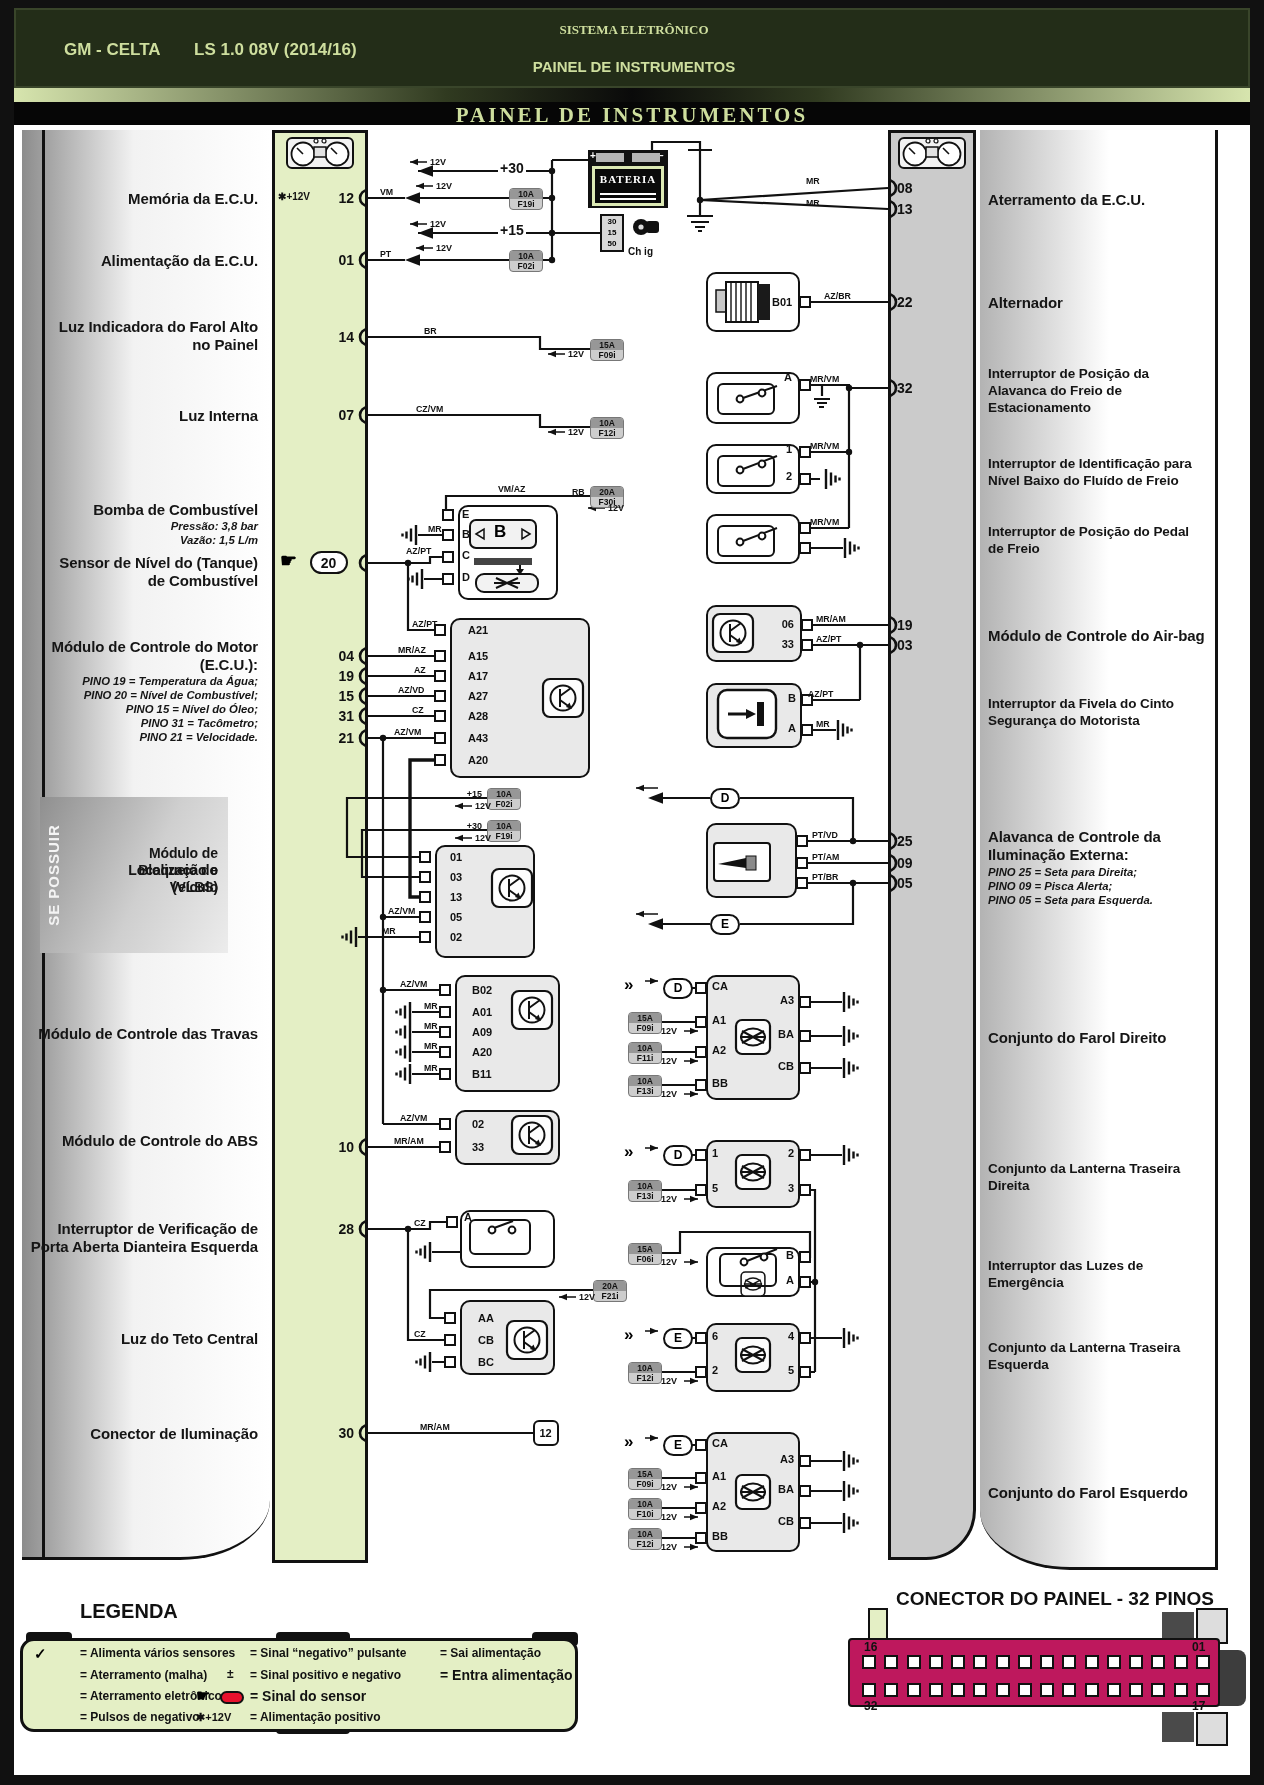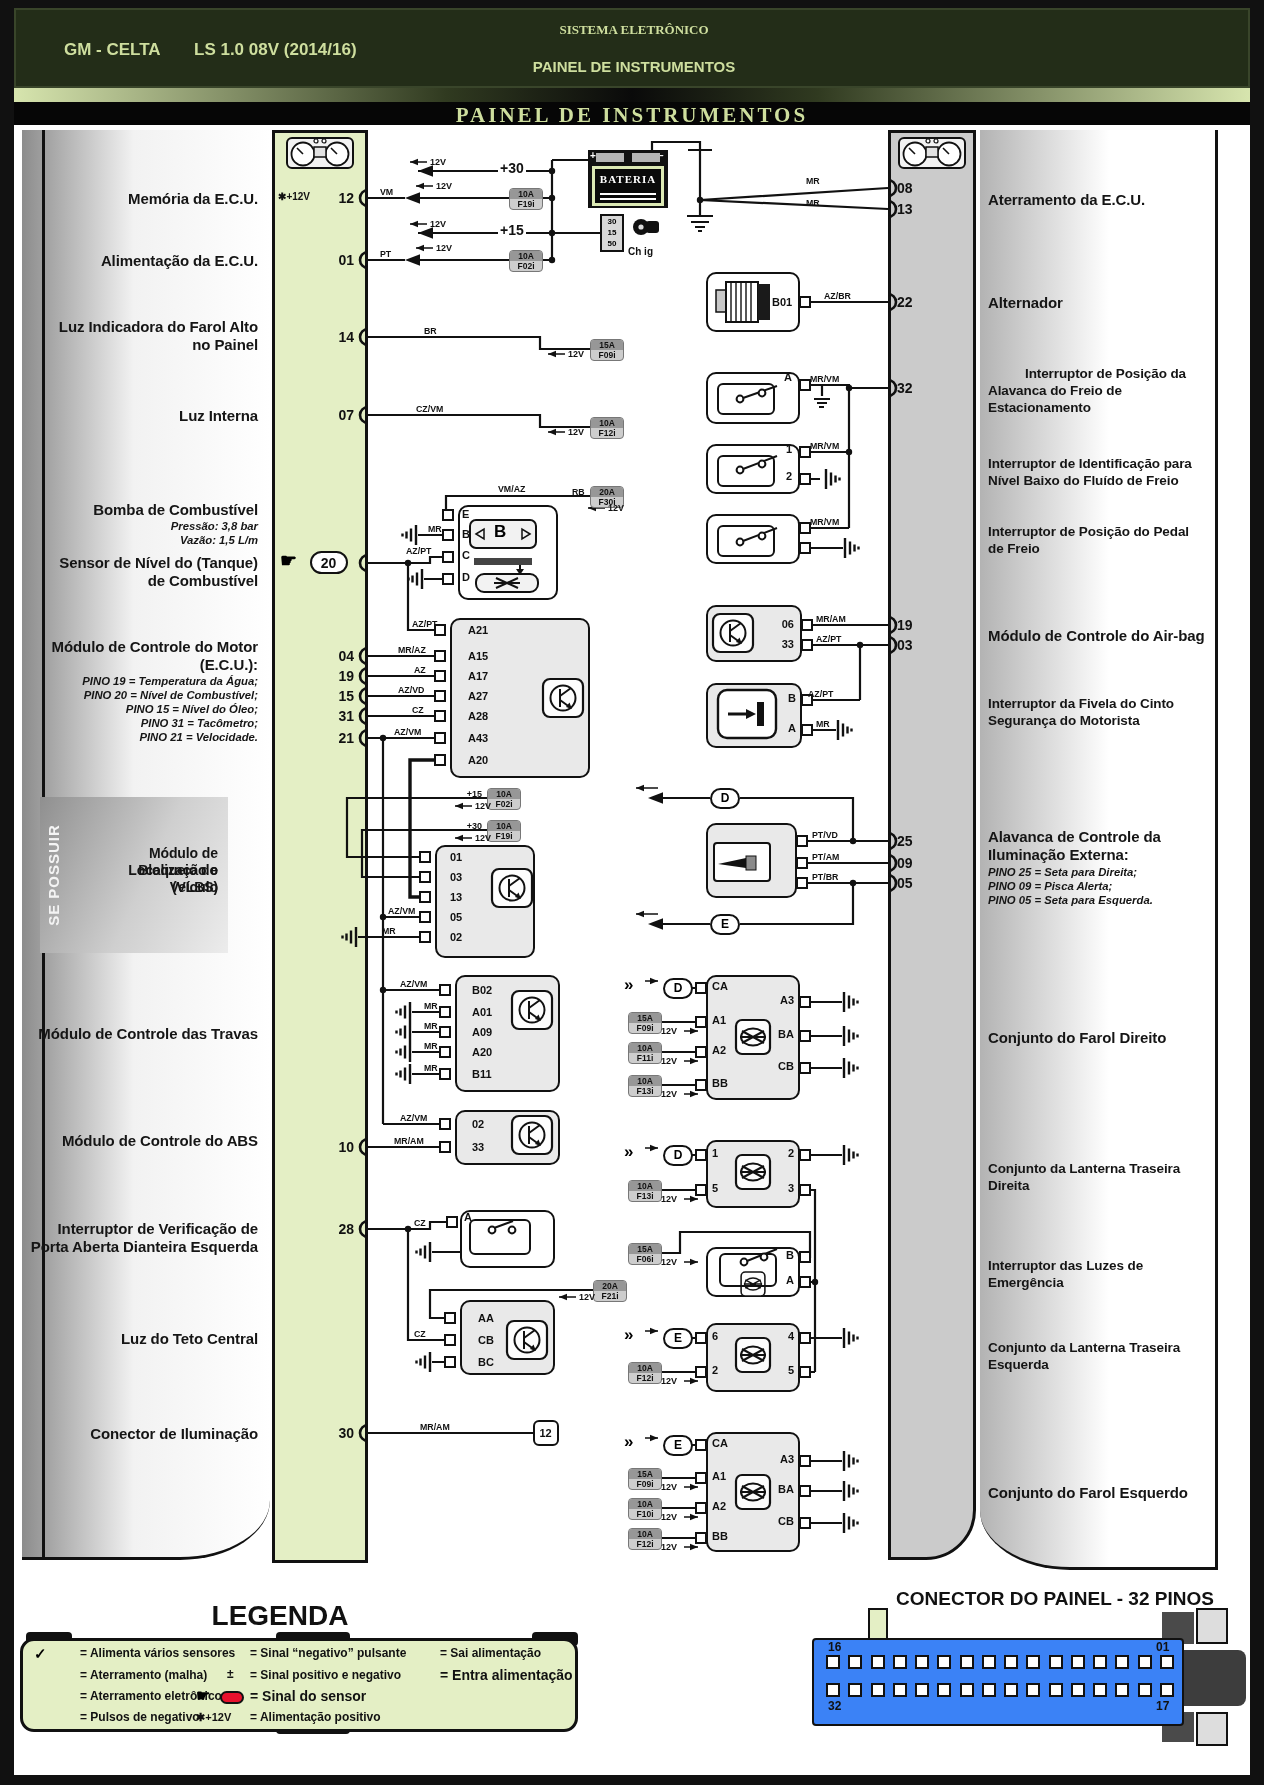--- a/index.html
+++ b/index.html
@@ -74,21 +74,21 @@
 </div>
 <b class="a t t2 r" style="left:30px;top:1025px;width:228px">Módulo de Controle das Travas</b>
 <b class="a t t2 r" style="left:30px;top:1132px;width:228px">Módulo de Controle do ABS</b>
 <b class="a t t2 r" style="left:30px;top:1220px;width:228px">Interruptor de Verificação de</b>
 <b class="a t t2 r" style="left:30px;top:1238px;width:228px">Porta Aberta Dianteira Esquerda</b>
 <b class="a t t2 r" style="left:30px;top:1330px;width:228px">Luz do Teto Central</b>
 <b class="a t t2 r" style="left:30px;top:1425px;width:228px">Conector de Iluminação</b>
 
 <b class="a t t2" style="left:988px;top:191px;width:230px">Aterramento da E.C.U.</b>
 <b class="a t t2" style="left:988px;top:294px;width:230px">Alternador</b>
-<b class="a t" style="left:1025px;top:365px;width:230px">Interruptor de Posição da</b>
+<b class="a t" style="left:988px;top:365px;width:230px">Interruptor de Posição da</b>
 <b class="a t" style="left:988px;top:382px;width:230px">Alavanca do Freio de</b>
 <b class="a t" style="left:988px;top:399px;width:230px">Estacionamento</b>
 <b class="a t" style="left:988px;top:455px;width:230px">Interruptor de Identificação para</b>
 <b class="a t" style="left:988px;top:472px;width:230px">Nível Baixo do Fluído de Freio</b>
 <b class="a t" style="left:988px;top:523px;width:230px">Interruptor de Posição do Pedal</b>
 <b class="a t" style="left:988px;top:540px;width:230px">de Freio</b>
 <b class="a t t2" style="left:988px;top:627px;width:230px">Módulo de Controle do Air-bag</b>
 <b class="a t" style="left:988px;top:695px;width:230px">Interruptor da Fivela do Cinto</b>
 <b class="a t" style="left:988px;top:712px;width:230px">Segurança do Motorista</b>
 <b class="a t t2" style="left:988px;top:828px;width:230px">Alavanca de Controle da</b>
@@ -640,21 +640,21 @@
       </g>
 <g>
         <path d="M206,1647 V1661 M210,1647 V1661 M206,1668 V1682 M210,1668 V1682" stroke="#111" stroke-width="2"></path>
         <polygon points="214,1648 214,1660 224,1654" fill="none" stroke="#111" stroke-width="1.8"></polygon>
         <polygon points="214,1669 214,1681 224,1675" fill="none" stroke="#111" stroke-width="1.8"></polygon>
         <polygon points="68,1712 68,1724 79,1718" fill="none" stroke="#111" stroke-width="1.8"></polygon>
       </g>
 </g>
 </svg>
 
-<b class="a" style="left:80px;top:1600px;width:400px;text-align:center;font-size:28px;font-weight:bold;color:#111;z-index:4">LEGENDA</b>
+<b class="a" style="left:80px;top:1600px;width:400px;font-size:20px;font-weight:bold;color:#111;z-index:4">LEGENDA</b>
 <div class="a blk" style="left:26px;top:1632px;width:46px;height:14px;border-radius:4px"></div>
 <div class="a blk" style="left:276px;top:1632px;width:74px;height:14px;border-radius:4px"></div>
 <div class="a blk" style="left:532px;top:1632px;width:46px;height:14px;border-radius:4px"></div>
 <div class="a blk" style="left:276px;top:1720px;width:74px;height:14px;border-radius:4px"></div>
 <div class="a" style="left:20px;top:1638px;width:558px;height:94px;background:#e4efc5;border:3px solid #111;border-radius:14px;z-index:3"></div>
 <b class="a" style="left:34px;top:1645px;font-size:15px;z-index:4">✓</b>
 <b class="a v" style="left:80px;top:1648px;font-size:12px;z-index:4">= Alimenta vários sensores</b>
 <b class="a v" style="left:80px;top:1670px;font-size:12px;z-index:4">= Aterramento (malha)</b>
 <b class="a v" style="left:80px;top:1691px;font-size:12px;z-index:4">= Aterramento eletrônico</b>
 <b class="a v" style="left:80px;top:1712px;font-size:12px;z-index:4">= Pulsos de negativo</b>
@@ -669,21 +669,21 @@
 <b class="a v" style="left:440px;top:1648px;font-size:12px;z-index:4">= Sai alimentação</b>
 <b class="a v" style="left:440px;top:1670px;font-size:14px;z-index:4">= Entra alimentação</b>
 
 <b class="a" style="left:885px;top:1588px;width:340px;text-align:center;font-size:19px;font-weight:bold;color:#111;z-index:4">CONECTOR DO PAINEL - 32 PINOS</b>
 <div class="a" style="left:848px;top:1650px;width:398px;height:56px;background:#3d3d3d;border-radius:8px;z-index:1"></div>
 <div class="a" style="left:868px;top:1608px;width:20px;height:40px;background:#e4efc5;border:2px solid #111;z-index:1"></div>
 <div class="a" style="left:1162px;top:1612px;width:32px;height:32px;background:#4a4a4a;z-index:1"></div>
 <div class="a" style="left:1196px;top:1608px;width:32px;height:36px;background:#ddd;border:2px solid #111;z-index:1"></div>
 <div class="a" style="left:1162px;top:1712px;width:32px;height:30px;background:#4a4a4a;z-index:1"></div>
 <div class="a" style="left:1196px;top:1712px;width:32px;height:34px;background:#ddd;border:2px solid #111;z-index:1"></div>
-<div class="a" style="left:812px;top:1638px;width:372px;height:88px;background:#3b82f6;border:2.5px solid #111;border-radius:4px;z-index:2">
+<div class="a" style="left:848px;top:1638px;width:372px;height:69px;background:#be185d;border:2.5px solid #111;border-radius:4px;z-index:2">
   <b class="a" style="left:14px;top:0;font-size:12px;color:#111">16</b>
   <b class="a" style="left:342px;top:0;font-size:12px;color:#111">01</b>
   <b class="a" style="left:14px;top:59px;font-size:12px;color:#111">32</b>
   <b class="a" style="left:342px;top:59px;font-size:12px;color:#111">17</b>
   <div class="a" style="left:12px;top:15px;width:348px;display:flex;justify-content:space-between">
     <i class="cp"></i>
       <i class="cp"></i>
       <i class="cp"></i>
       <i class="cp"></i>
       <i class="cp"></i>

